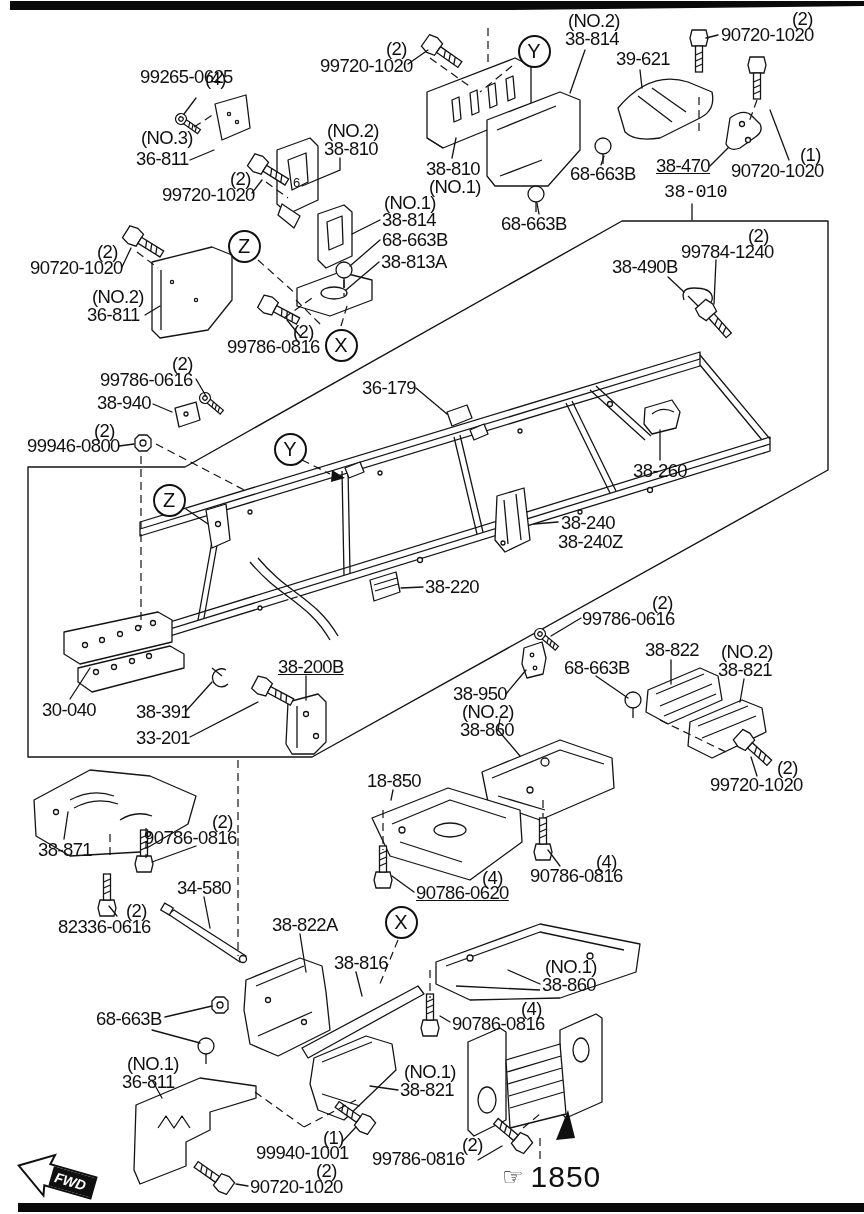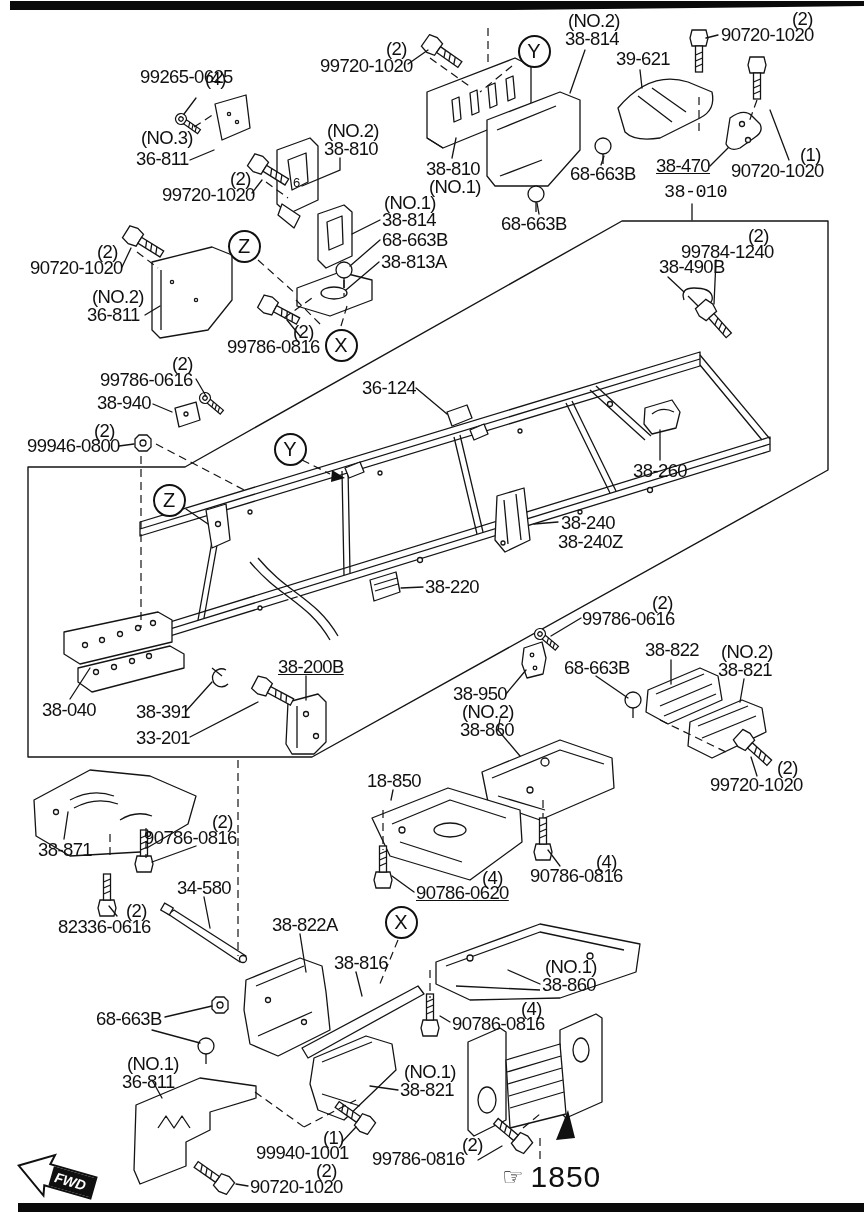--- a/index.html
+++ b/index.html
@@ -373,39 +373,39 @@
       <div class="callout" style="left: 384px; top: 194px;">(NO.1)</div>
       <div class="callout" style="left: 382px; top: 211px;">38-814</div>
       <div class="callout" style="left: 501px; top: 215px;">68-663B</div>
       <div class="callout" style="left: 664px; top: 184px; font-family: Liberation Mono, monospace;">38-010</div>
       <div class="callout" style="left: 382px; top: 231px;">68-663B</div>
       <div class="callout" style="left: 381px; top: 253px;">38-813A</div>
       <div class="callout" style="left: 748px; top: 227px;">(2)</div>
       <div class="callout" style="left: 681px; top: 243px;">99784-1240</div>
       <div class="callout" style="left: 97px; top: 243px;">(2)</div>
       <div class="callout" style="left: 30px; top: 259px;">90720-1020</div>
-      <div class="callout" style="left: 659px; top: 258px;">38-490B</div>
+      <div class="callout" style="left: 612px; top: 258px;">38-490B</div>
       <div class="callout" style="left: 92px; top: 288px;">(NO.2)</div>
       <div class="callout" style="left: 87px; top: 306px;">36-811</div>
       <div class="callout" style="left: 293px; top: 323px;">(2)</div>
       <div class="callout" style="left: 227px; top: 338px;">99786-0816</div>
       <div class="callout" style="left: 172px; top: 355px;">(2)</div>
       <div class="callout" style="left: 100px; top: 371px;">99786-0616</div>
       <div class="callout" style="left: 97px; top: 394px;">38-940</div>
       <div class="callout" style="left: 94px; top: 422px;">(2)</div>
       <div class="callout" style="left: 27px; top: 437px;">99946-0800</div>
-      <div class="callout" style="left: 362px; top: 379px;">36-124</div>
+      <div class="callout" style="left: 362px; top: 379px;">36-179</div>
       <div class="callout" style="left: 633px; top: 462px;">38-260</div>
       <div class="callout" style="left: 561px; top: 514px;">38-240</div>
       <div class="callout" style="left: 558px; top: 533px;">38-240Z</div>
       <div class="callout" style="left: 425px; top: 578px;">38-220</div>
       <div class="callout" style="left: 652px; top: 594px;">(2)</div>
       <div class="callout" style="left: 582px; top: 610px;">99786-0616</div>
       <div class="callout" style="left: 278px; top: 658px; text-decoration: underline;">38-200B</div>
-      <div class="callout" style="left: 42px; top: 701px;">38-040</div>
+      <div class="callout" style="left: 42px; top: 701px;">30-040</div>
       <div class="callout" style="left: 136px; top: 703px;">38-391</div>
       <div class="callout" style="left: 136px; top: 729px;">33-201</div>
       <div class="callout" style="left: 453px; top: 685px;">38-950</div>
       <div class="callout" style="left: 462px; top: 703px;">(NO.2)</div>
       <div class="callout" style="left: 460px; top: 721px;">38-860</div>
       <div class="callout" style="left: 564px; top: 659px;">68-663B</div>
       <div class="callout" style="left: 645px; top: 641px;">38-822</div>
       <div class="callout" style="left: 721px; top: 643px;">(NO.2)</div>
       <div class="callout" style="left: 718px; top: 661px;">38-821</div>
       <div class="callout" style="left: 777px; top: 759px;">(2)</div>

